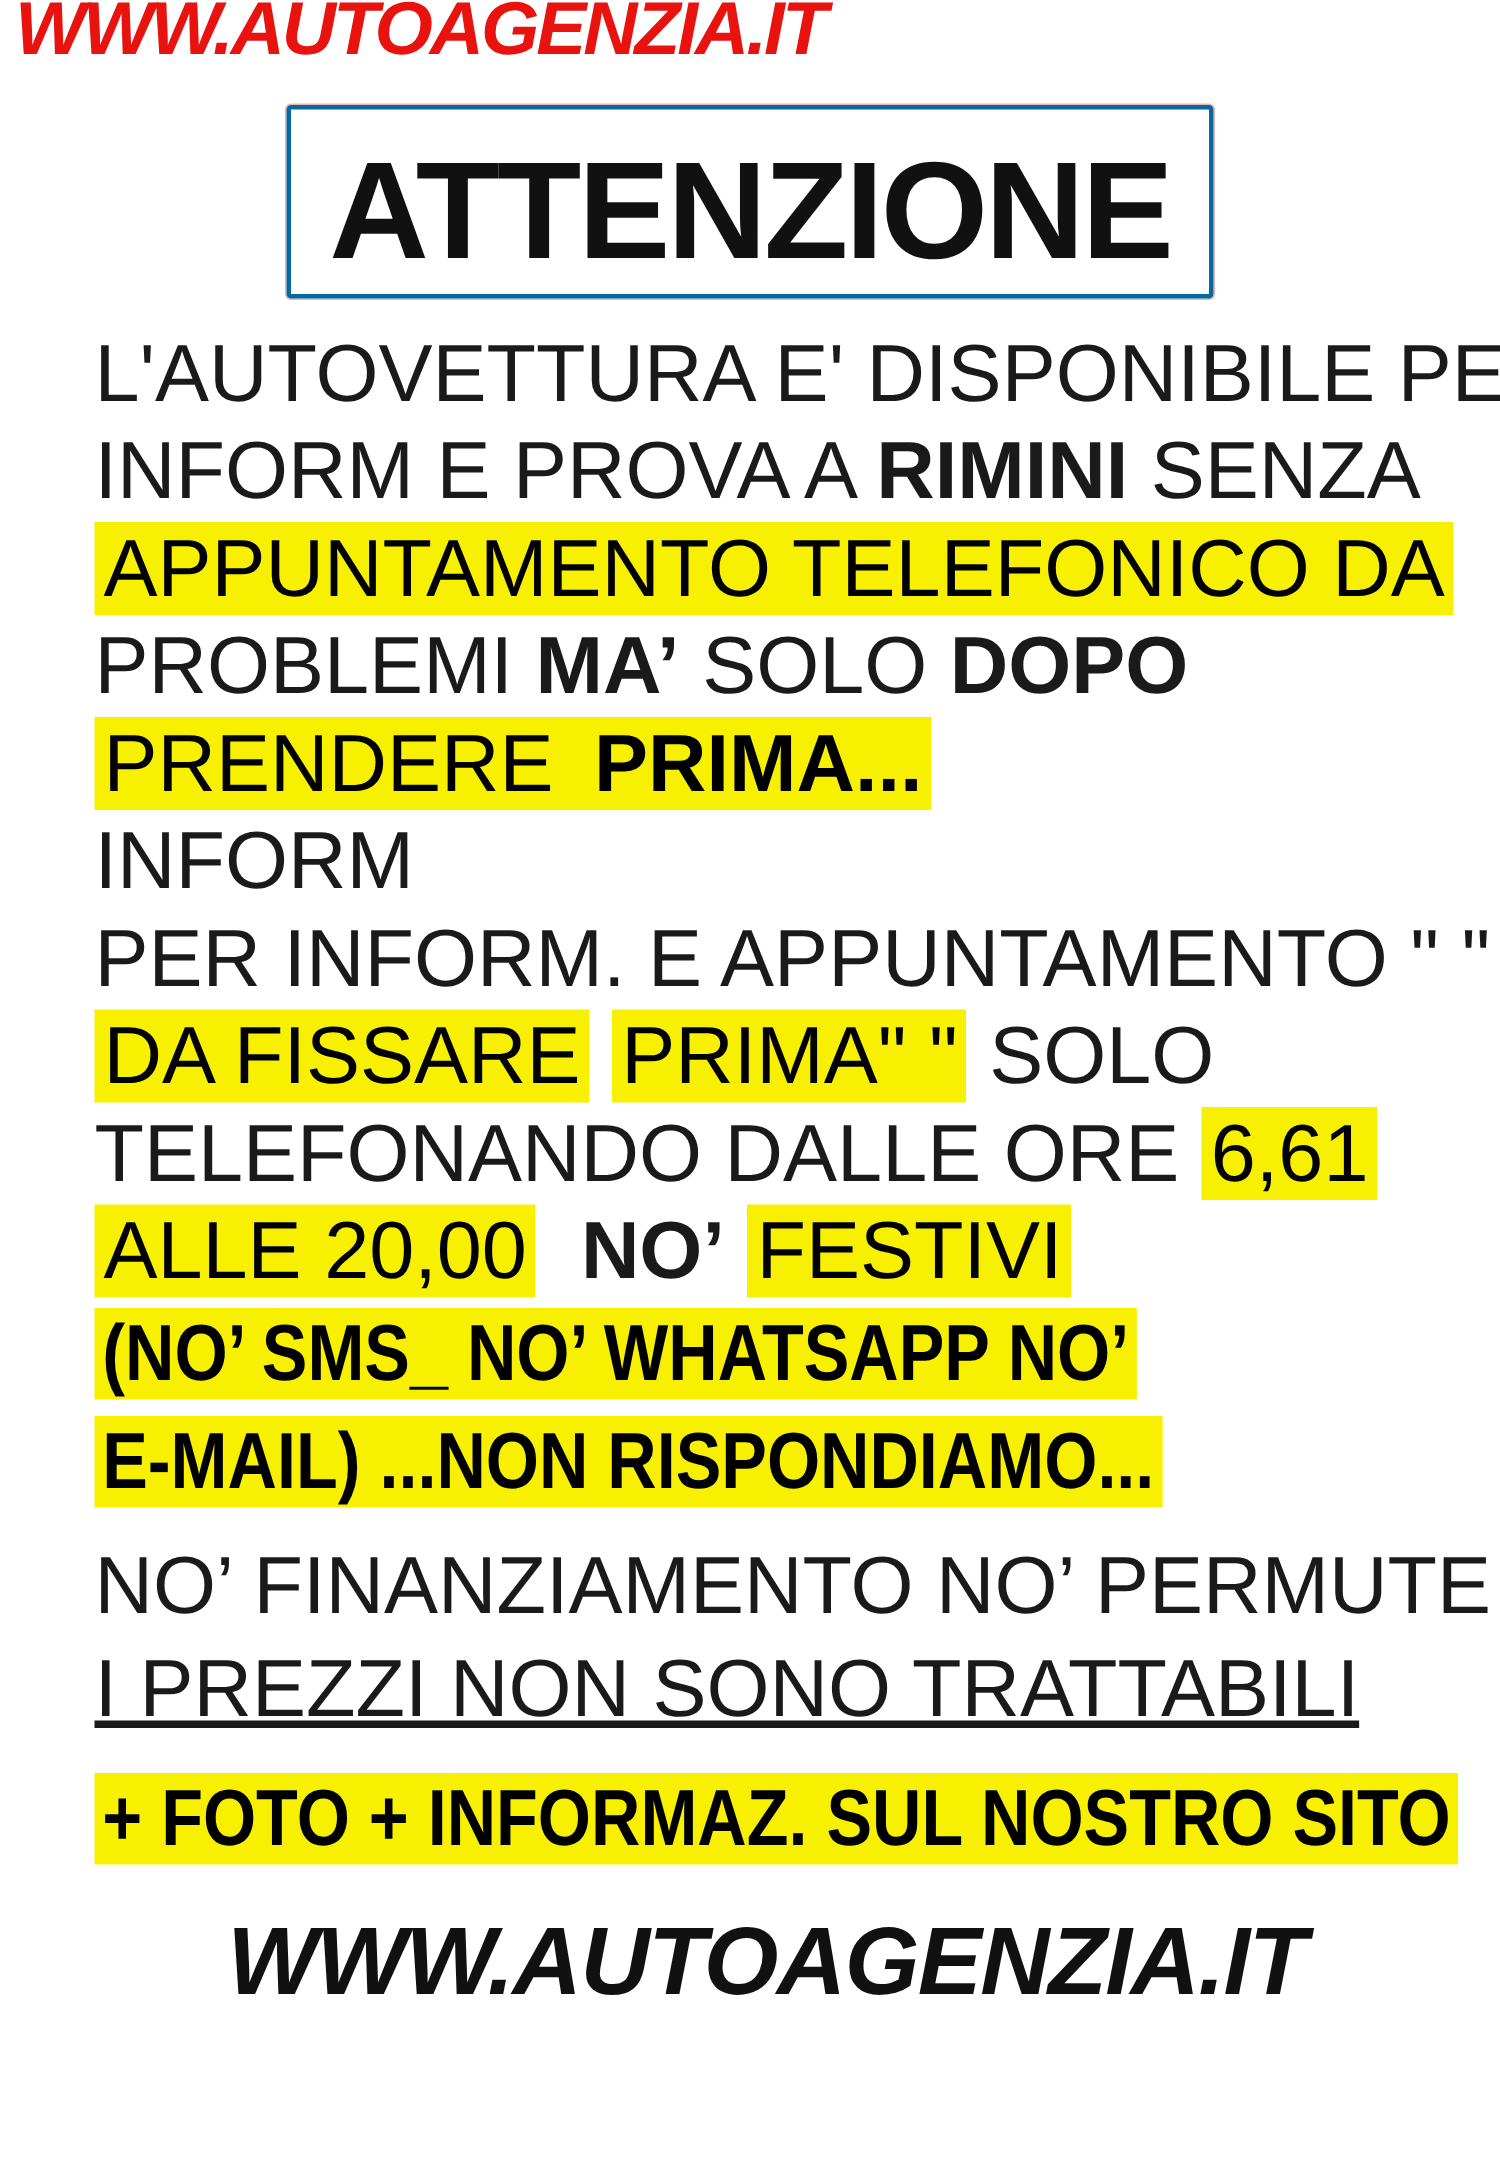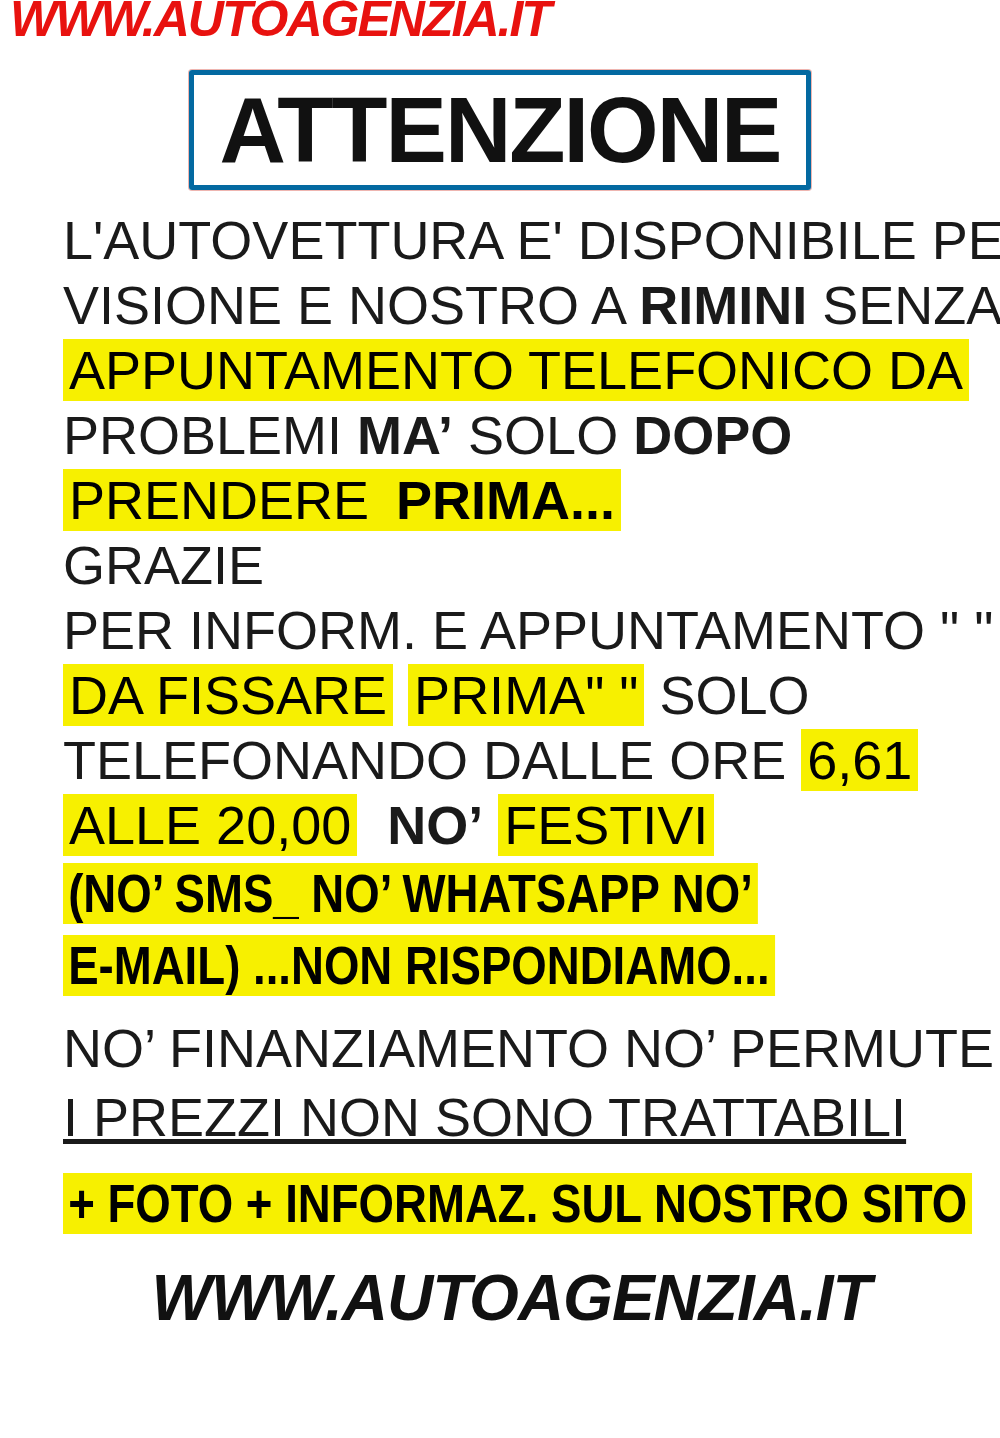--- a/index.html
+++ b/index.html
@@ -18,23 +18,23 @@
     font-weight: bold;
     font-style: italic;
     font-size: 50px;
     line-height: 54px;
     letter-spacing: -2px;
     white-space: pre;
   }
   .attention-box {
     width: fit-content;
     margin: 24px auto 18px;
-    border: 5px solid #0369a1;
+    border: 3px solid #0369a1;
     border-radius: 3px;
-    padding: 4px 26px 4px;
+    padding: 17px 26px 4px;
     box-shadow: 0 0 0 1px rgba(205,43,29,.35);
   }
   .attention-box .stamp-text {
     font-size: 92px;
     line-height: 102px;
     font-weight: bold;
     letter-spacing: -2px;
     color: #111;
     white-space: pre;
   }
@@ -75,25 +75,25 @@
 <div class="page">
 
   <div class="top-url">WWW.AUTOAGENZIA.IT</div>
 
   <div class="attention-box">
     <div class="stamp-text">ATTENZIONE</div>
   </div>
 
   <div id="body-lines">
       <div class="line"><span class="">L'AUTOVETTURA E' DISPONIBILE PER</span></div>
-      <div class="line"><span class="">VISIONE E NOSTRO A </span><span class="b ">RIMINI</span><span class=""> SENZA</span></div>
+      <div class="line"><span class="">INFORM E PROVA A </span><span class="b ">RIMINI</span><span class=""> SENZA</span></div>
       <div class="line"><mark class="hl">APPUNTAMENTO TELEFONICO DA</mark></div>
       <div class="line"><span class="">PROBLEMI </span><span class="b ">MA’</span><span class=""> SOLO </span><span class="b ">DOPO</span></div>
       <div class="line"><mark class="hl">PRENDERE </mark><mark class="b hl">PRIMA...</mark></div>
-      <div class="line"><span class="">GRAZIE</span></div>
+      <div class="line"><span class="">INFORM</span></div>
       <div class="line"><span class="">PER INFORM. E APPUNTAMENTO " "</span></div>
       <div class="line"><mark class="hl">DA FISSARE</mark><span class=""> </span><mark class="hl">PRIMA" "</mark><span class=""> SOLO</span></div>
       <div class="line"><span class="">TELEFONANDO DALLE ORE </span><mark class="hl">6,61</mark></div>
       <div class="line"><mark class="hl">ALLE 20,00</mark><span class="">  </span><span class="b ">NO’</span><span class=""> </span><mark class="hl">FESTIVI</mark></div>
       <div class="line line-big"><mark class="b hl">(NO’ SMS_ NO’ WHATSAPP NO’</mark></div>
       <div class="line line-big"><mark class="b hl">E-MAIL) ...NON RISPONDIAMO...</mark></div>
       <div class="line"><span class="">NO’ FINANZIAMENTO NO’ PERMUTE</span></div>
       <div class="line"><span class="">I PREZZI NON SONO TRATTABILI</span></div>
       <div class="line line-big"><mark class="b hl">+ FOTO + INFORMAZ. SUL NOSTRO SITO</mark></div>
     </div>

